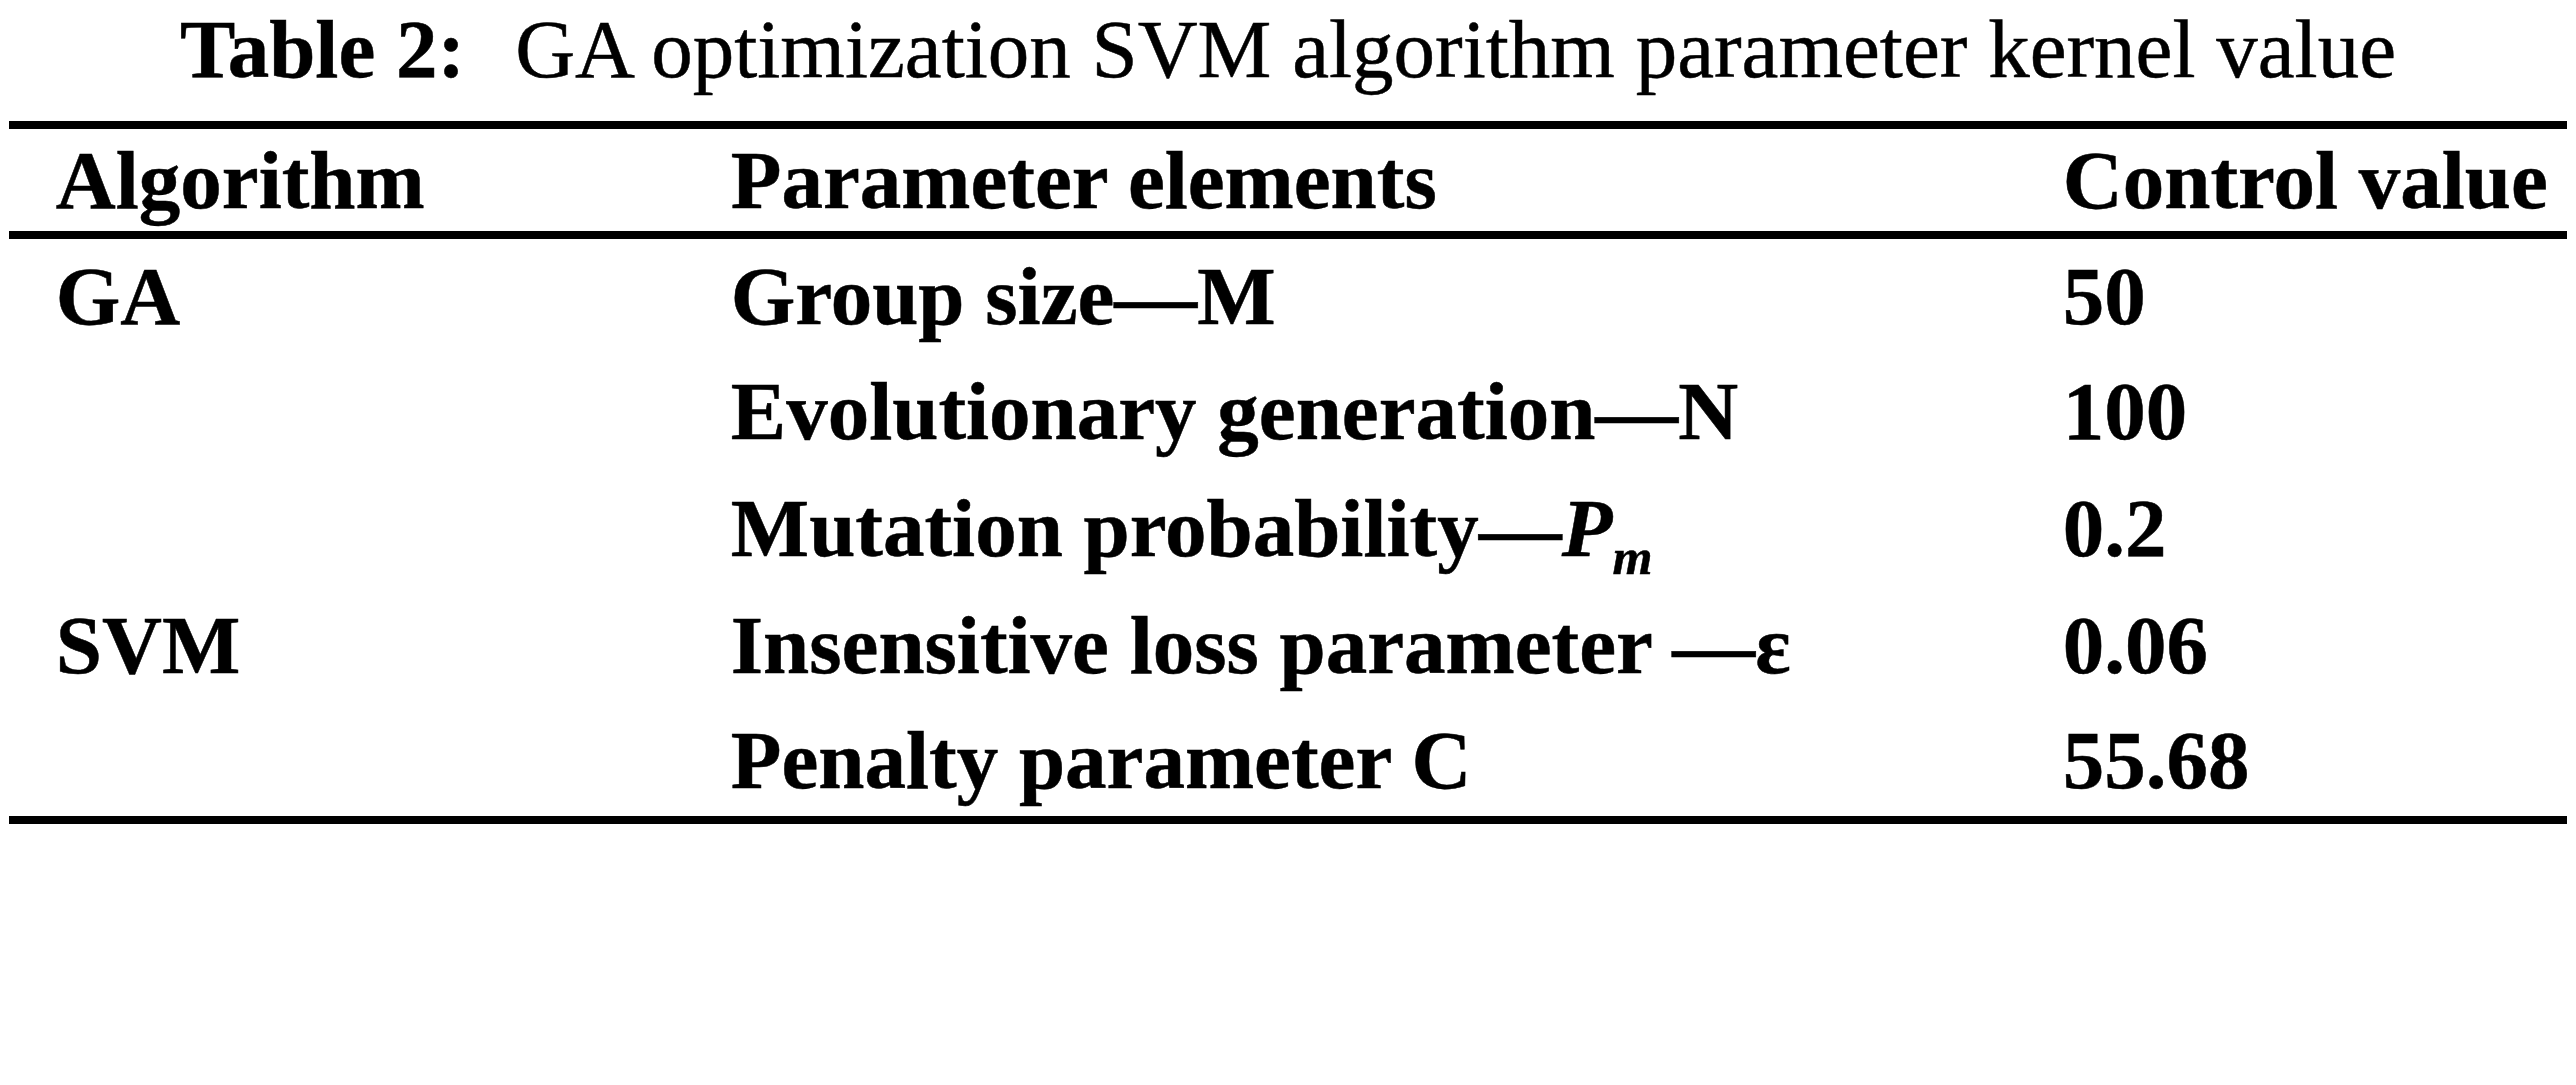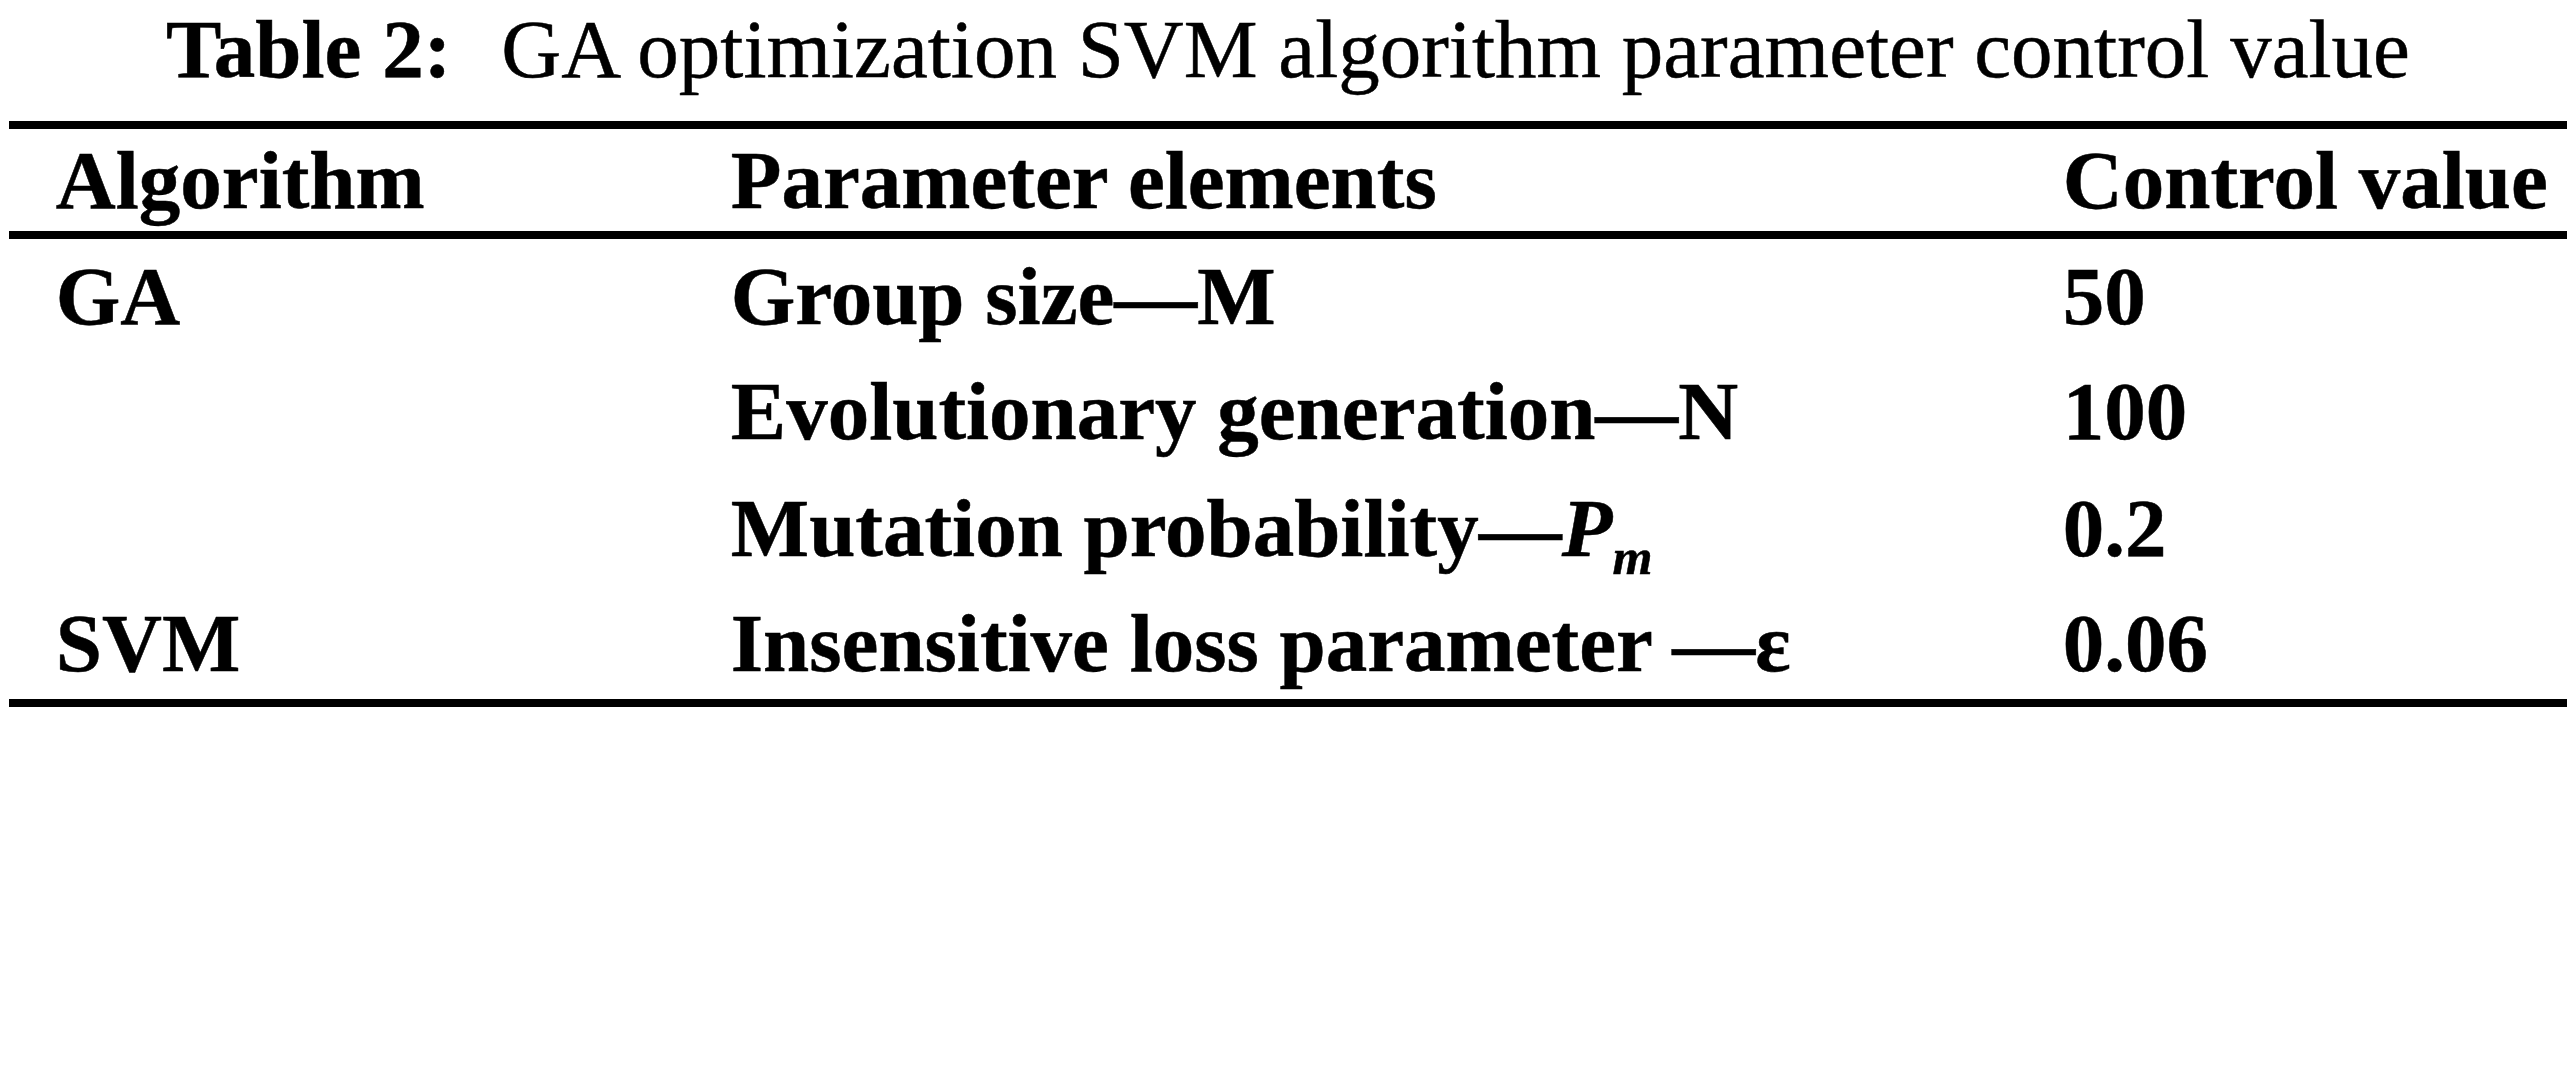--- a/index.html
+++ b/index.html
@@ -68,21 +68,21 @@
     font-size: 0.62em;
     line-height: 0;
   }
 </style>
 </head>
 <body>
 
 <div class="page">
 
   <div class="caption">
-    <span class="cap-label">Table 2:</span><span>GA optimization SVM algorithm parameter control value</span>
+    <span class="cap-label">Table 2:</span><span>GA optimization SVM algorithm parameter kernel value</span>
   </div>
 
   <table class="param-table">
     <colgroup>
       <col class="c1">
         <col class="c2">
         <col class="c3">
     </colgroup>
     <thead>
       <tr>
@@ -105,17 +105,22 @@
       <tr>
         <td class="col1"></td>
         <td class="col2"><span>Mutation probability—</span><span class="sym">P</span><sub class="sym-sub">m</sub></td>
         <td class="col3">0.2</td>
       </tr>
       <tr>
         <td class="col1">SVM</td>
         <td class="col2"><span>Insensitive loss parameter —ε</span><span class="sym"></span><sub class="sym-sub"></sub></td>
         <td class="col3">0.06</td>
       </tr>
+      <tr>
+        <td class="col1"></td>
+        <td class="col2"><span>Penalty parameter C</span><span class="sym"></span><sub class="sym-sub"></sub></td>
+        <td class="col3">55.68</td>
+      </tr>
     </tbody>
   </table>
 
 </div>
 
 
 </body></html>

